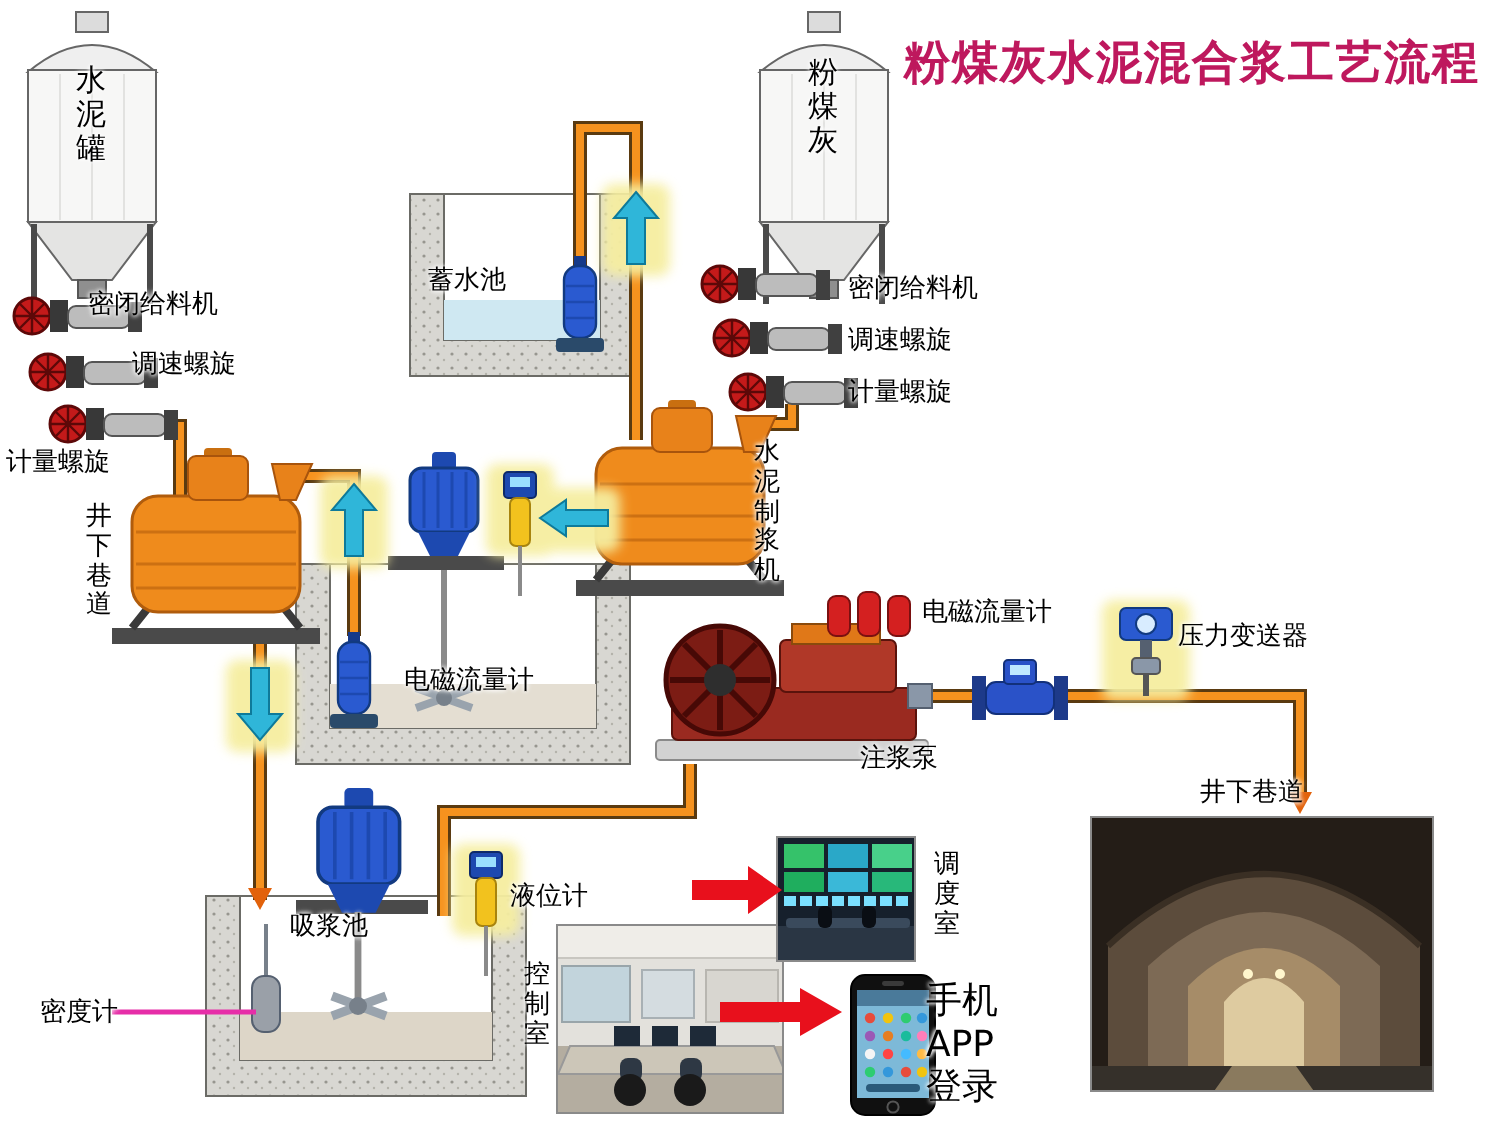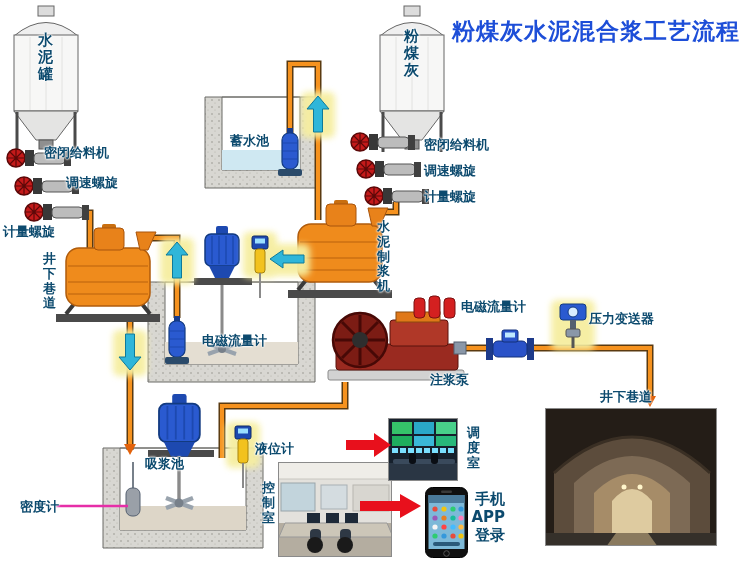--- a/index.html
+++ b/index.html
@@ -1,26 +1,26 @@
 <!DOCTYPE html>
 <html><head>
 <meta charset="utf-8">
 <style>
   *{margin:0;padding:0;box-sizing:border-box}
   html,body{background:#ffffff;font-family:"DejaVu Sans",sans-serif}
   #stage{position:relative;width:750px;height:568px;background:#fff;overflow:hidden}
   #stage > svg.base{position:absolute;left:0;top:0;z-index:1}
   .photo{position:absolute;z-index:2;overflow:hidden;border:1px solid #8a8a8a}
   svg.overlay{position:absolute;left:0;top:0;z-index:3;pointer-events:none}
-  .lbl{position:absolute;z-index:4;color:#0c4a6e;font-weight:bold;font-size:13px;line-height:1.2;
+  .lbl{position:absolute;z-index:4;color:#000000;font-weight:normal;font-size:13px;line-height:1.2;
        white-space:nowrap;text-shadow:0 0 2px #fff,0 0 2px #fff,0 0 3px #fff}
   .vlbl{width:15px;white-space:normal;word-break:break-all;line-height:1.14;text-align:center}
   .silo-lbl{font-size:15px;width:17px}
-  .plabel{white-space:pre-line;text-align:right;width:42px;font-size:15px}
-  .title{position:absolute;z-index:4;color:#1d4ed8;font-weight:bold;font-size:23px;
+  .plabel{white-space:pre-line;text-align:left;width:42px;font-size:18px}
+  .title{position:absolute;z-index:4;color:#be185d;font-weight:bold;font-size:23px;
          letter-spacing:1px;white-space:nowrap;font-family:Liberation Mono, monospace}
 </style>
 </head>
 <body>
 
 <div id="stage">
 
   <svg class="base" width="750" height="568" viewBox="0 0 750 568" xmlns="http://www.w3.org/2000/svg" xmlns:xlink="http://www.w3.org/1999/xlink">
     <defs>
       <pattern id="conc" width="7" height="7" patternUnits="userSpaceOnUse">
@@ -328,21 +328,21 @@
   <div class="title" style="left:452px;top:16px">粉煤灰水泥混合浆工艺流程</div>
 
   <div class="lbl vlbl silo-lbl" style="left:37px;top:32px">水泥罐</div>
   <div class="lbl vlbl silo-lbl" style="left:403px;top:28px">粉煤灰</div>
 
   <div class="lbl" style="left:44px;top:145px">密闭给料机</div>
   <div class="lbl" style="left:66px;top:175px">调速螺旋</div>
   <div class="lbl" style="left:3px;top:224px">计量螺旋</div>
   <div class="lbl vlbl" style="left:42px;top:252px">井下巷道</div>
 
-  <div class="lbl" style="left:230px;top:133px">蓄水池</div>
+  <div class="lbl" style="left:214px;top:133px">蓄水池</div>
 
   <div class="lbl" style="left:424px;top:137px">密闭给料机</div>
   <div class="lbl" style="left:424px;top:163px">调速螺旋</div>
   <div class="lbl" style="left:424px;top:189px">计量螺旋</div>
   <div class="lbl vlbl" style="left:376px;top:220px">水泥制浆机</div>
 
   <div class="lbl" style="left:202px;top:333px">电磁流量计</div>
 
   <div class="lbl" style="left:461px;top:299px">电磁流量计</div>
   <div class="lbl" style="left:589px;top:311px">压力变送器</div>

